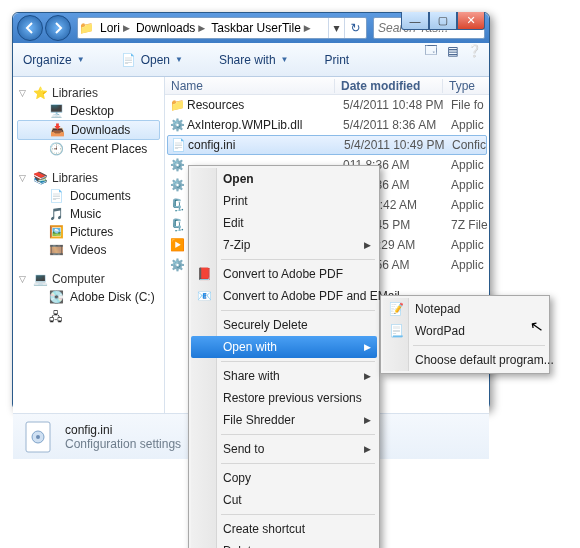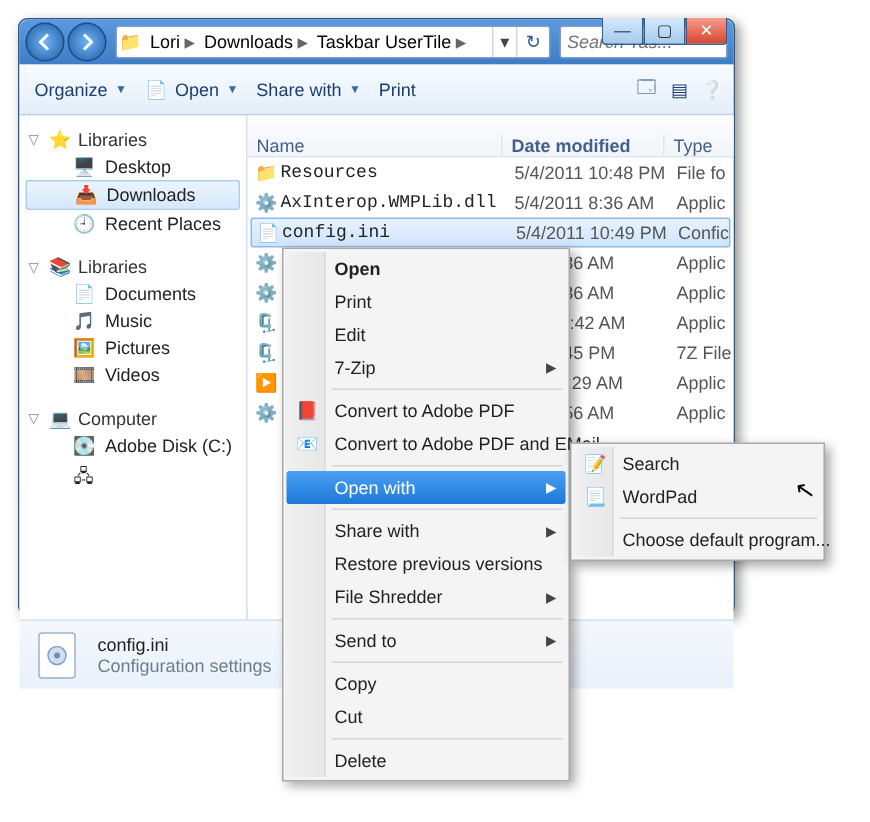--- a/index.html
+++ b/index.html
@@ -39,49 +39,49 @@
   .win-ctrl { position:absolute; right:4px; top:-1px; display:flex; }
   .win-ctrl div {
     width:28px; height:18px; border:1px solid #335d8f; border-top:none;
     background:linear-gradient(#d2e8ff,#a7caed); color:#333;
     display:flex;align-items:center;justify-content:center;font-size:11px;
   }
   .win-ctrl div:first-child{border-radius:0 0 0 3px;}
   .win-ctrl .close{background:linear-gradient(#f59a8d,#d9472f);color:#fff;border-radius:0 0 3px 0;}
   .toolbar {
     height:34px; background:linear-gradient(#f7fbff,#e4eef9);
-    border-bottom:1px solid #b9cde4; display:flex; align-items:center; padding:0 6px; gap:4px; color:#1a3e72;
+    border-bottom:1px solid #b9cde4; display:flex; padding:0 6px; gap:28px; color:#1a3e72;
   }
   .tool-btn { display:flex;align-items:center;gap:4px;padding:2px 4px;}
   .tool-dd {font-size:8px;color:#3a6aa5;margin-left:1px;}
   .tool-right{margin-left:auto;display:flex;gap:6px;}
   .icon-sq{width:16px;height:16px;display:inline-flex;align-items:center;justify-content:center;}
   .body { display:flex; height:calc(100% - 60px); }
   .nav {
     width:174px; background:#fff; border-right:1px solid #d8e2ee;
     padding:6px 0; overflow:hidden; position:relative;
   }
   .nav-group { margin-bottom:10px; }
   .nav-head { display:flex;align-items:center;gap:4px;padding:3px 8px 2px 20px;font-size:12px;color:#333;}
   .nav-head .tri{position:absolute;left:6px;color:#888;font-size:9px;}
   .nav-item { display:flex;align-items:center;gap:6px;padding:2px 4px 2px 36px;color:#222;}
   .nav-item.sel{background:linear-gradient(#ebf4ff,#d5e8fb);border:1px solid #a8cdee;border-radius:2px;margin:0 4px;padding-left:32px;}
   .content { flex:1; background:#fff; display:flex;flex-direction:column;}
   .cols {
-    height:28px; border-bottom:1px solid #e0e6ef; display:flex; align-items:flex-end;
+    height:18px; border-bottom:1px solid #e0e6ef; display:flex; align-items:center;
     background:linear-gradient(#fdfdfe,#f1f4f9); color:#43608a; font-size:12px;
   }
   .col-name{width:170px;padding-left:6px;border-right:1px solid #e0e6ef;}
   .col-date{width:108px;padding-left:6px;border-right:1px solid #e0e6ef;font-weight:bold;}
   .col-type{flex:1;padding-left:6px;}
   .rows{flex:1;overflow:hidden;}
   .row{height:20px;display:flex;align-items:center;padding-left:4px;}
   .row.sel{background:linear-gradient(#e8f2ff,#cfe4fb);border:1px solid #8bbbe8;border-radius:2px;margin:0 2px;padding-left:2px;}
   .r-ic{width:18px;text-align:center;}
-  .r-name{width:150px;white-space:nowrap;overflow:hidden;color:#222;font-family:Liberation Mono, monospace;}
+  .r-name{width:150px;white-space:nowrap;overflow:hidden;color:#222;}
   .r-date{width:108px;color:#555;padding-left:6px;white-space:nowrap;}
   .r-type{flex:1;color:#555;padding-left:6px;white-space:nowrap;overflow:hidden;}
   .details{
     height:46px;border-top:1px solid #d8e2ee;background:linear-gradient(#f4f8fd,#e9f1fa);
     display:flex;align-items:center;gap:8px;padding:0 8px;
   }
   .details-ic{width:36px;height:36px;display:flex;align-items:center;justify-content:center;color:#6d8db5;}
   .details-text .dn{color:#222;}
   .details-text .dt{color:#6e7d8c;}
   
@@ -332,20 +332,23 @@
       <div class="sep"></div>
       <div class="mi">
         <span class="mic">📕</span>
         <span>Convert to Adobe PDF</span>
       </div>
       <div class="mi">
         <span class="mic">📧</span>
         <span>Convert to Adobe PDF and EMail</span>
       </div>
       <div class="sep"></div>
+      <div class="mi">
+        <span>Securely Delete</span>
+      </div>
       <div class="mi sel">
         <span>Open with</span>
         <span class="arr">▶</span>
       </div>
       <div class="sep"></div>
       <div class="mi">
         <span>Share with</span>
         <span class="arr">▶</span>
       </div>
       <div class="mi">
@@ -362,31 +365,34 @@
       </div>
       <div class="sep"></div>
       <div class="mi">
         <span>Copy</span>
       </div>
       <div class="mi">
         <span>Cut</span>
       </div>
       <div class="sep"></div>
       <div class="mi">
+        <span>Create shortcut</span>
+      </div>
+      <div class="mi">
         <span>Delete</span>
       </div>
     </div>
 </div>
 
 <div class="ctx ctx-sub">
   <div class="gutter"></div>
   <div id="ctx-sub-items">
       <div class="mi">
         <span class="mic">📝</span>
-        <span>Search</span>
+        <span>Notepad</span>
       </div>
       <div class="mi">
         <span class="mic">📃</span>
         <span>WordPad</span>
       </div>
       <div class="sep"></div>
       <div class="mi">
         <span>Choose default program...</span>
       </div>
     </div>

